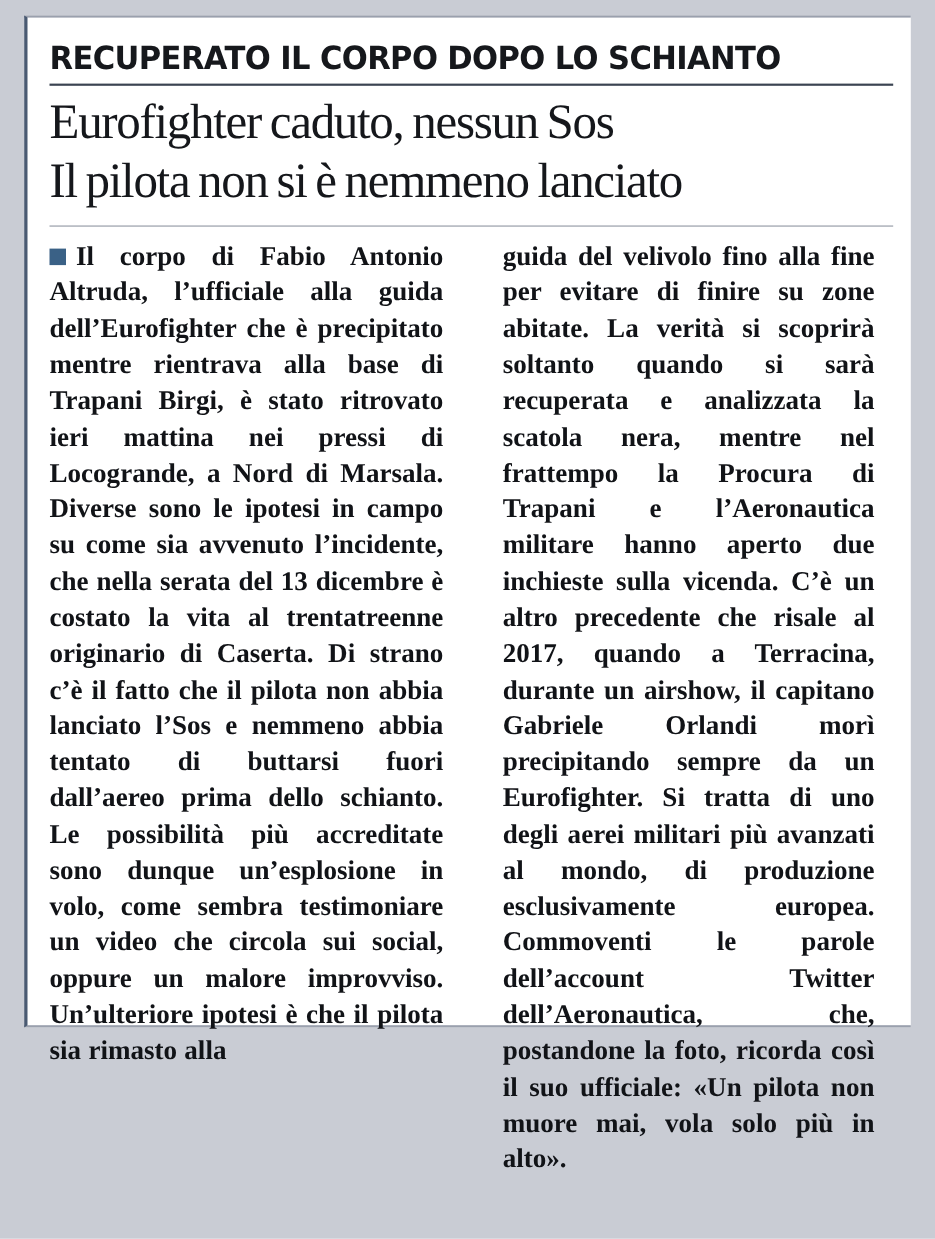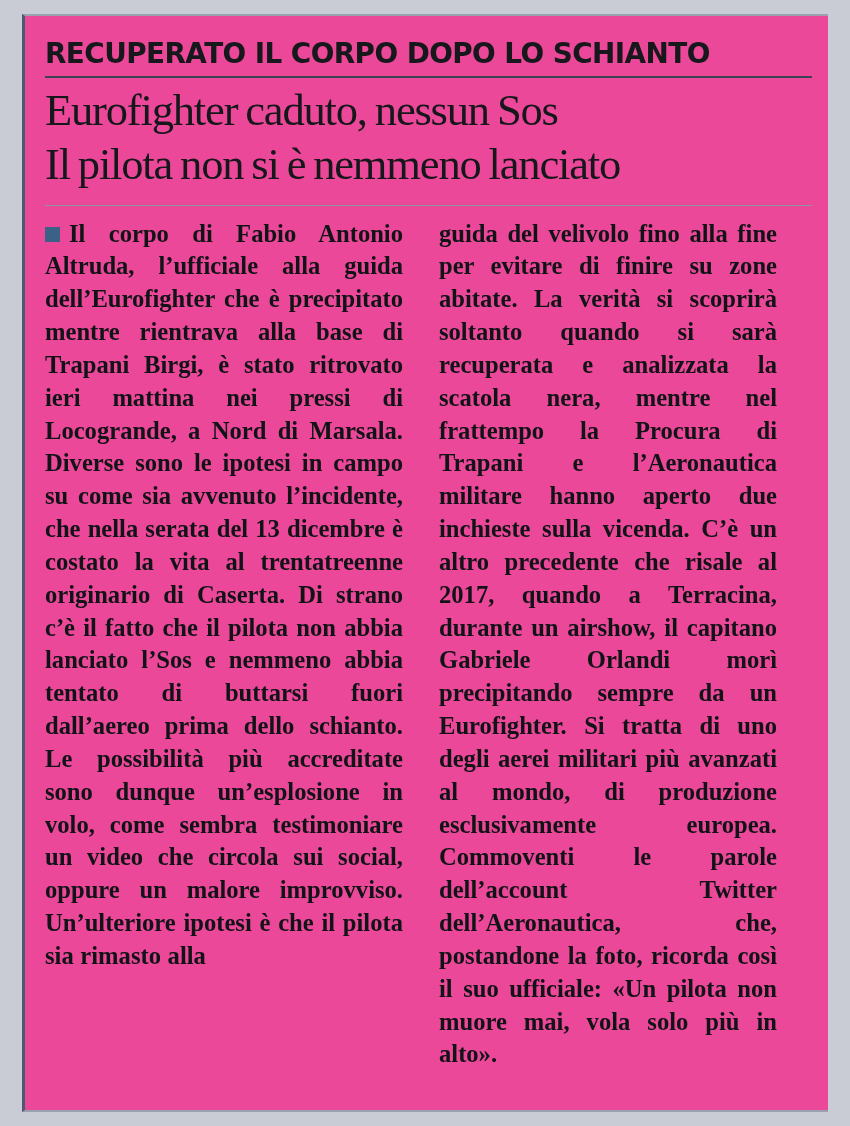--- a/index.html
+++ b/index.html
@@ -18,22 +18,22 @@
     width: 850px;
     height: 1126px;
     background: #c9ccd4;
     box-sizing: border-box;
   }
   .article {
     position: absolute;
     left: 22px;
     top: 14px;
     width: 806px;
-    height: 1098px;
-    background: #ec4899;
+    height: 920px;
+    background: #ffffff;
     box-sizing: border-box;
     border-left: 3px solid #4a5a72;
     border-top: 2px solid #9aa0ad;
     border-bottom: 2px solid #9aa0ad;
     padding: 16px 16px 10px 20px;
   }
   .kicker {
     font-family: "DejaVu Sans", sans-serif;
     font-weight: bold;
     font-size: 29px;
@@ -65,21 +65,21 @@
     display: block;
     white-space: nowrap;
   }
   .hr-thin {
     height: 1px;
     background: #8f95a1;
     margin: 14px 0 12px 0;
   }
   .columns {
     display: flex;
-    gap: 16px;
+    gap: 34px;
   }
   .col {
     width: 358px;
     font-family: "Liberation Serif", serif;
     font-weight: bold;
     font-size: 24.6px;
     line-height: 1.335;
     color: #111317;
     text-align: justify;
     text-justify: inter-word;

